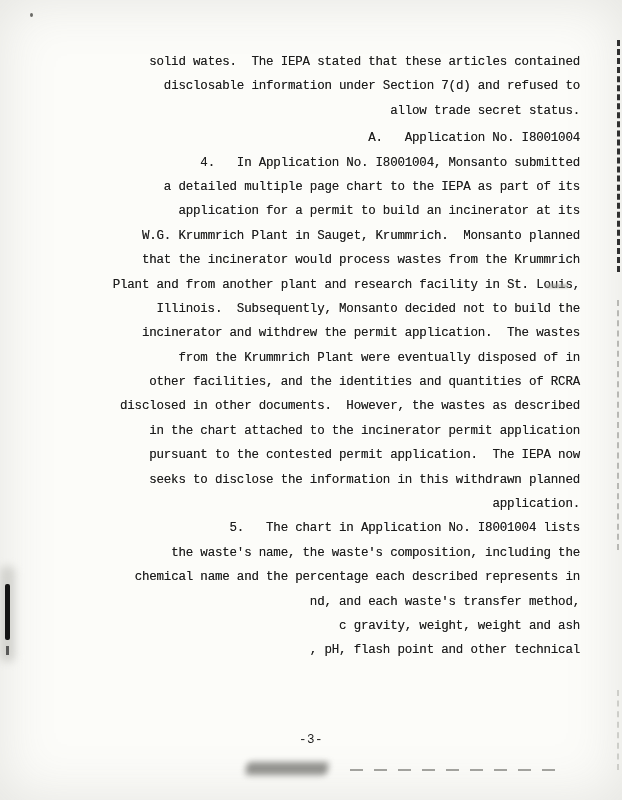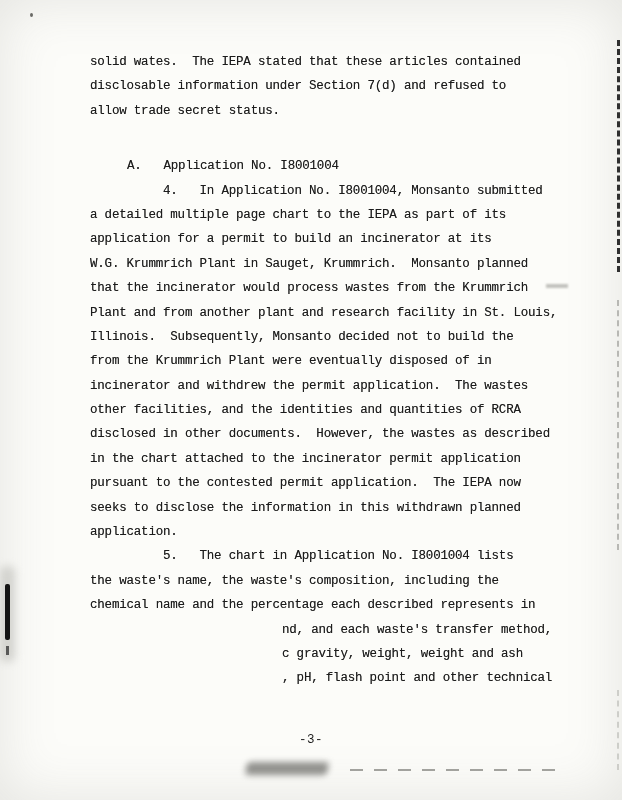--- a/index.html
+++ b/index.html
@@ -23,30 +23,31 @@
   }
   #doc-body {
     position: absolute;
     left: 90px;
     top: 50px;
     width: 490px;
     font-size: 12.5px;
     letter-spacing: -0.2px;
     color: #1c1c1c;
     text-shadow: 0 0 0.5px rgba(20,20,20,0.55);
+    text-align: right;
   }
   .line {
     height: 24.4px;
     line-height: 24.4px;
     white-space: pre;
   }
   .indent-1 { padding-left: 37px; }
   .indent-2 { padding-left: 73px; }
   .indent-3 { padding-left: 192px; }
-  .space-before { margin-top: 31px; }
+  .space-before { margin-top: 3px; }
   #page-number {
     position: absolute;
     top: 733px;
     left: 0;
     width: 622px;
     text-align: center;
     font-size: 12.5px;
     color: #1c1c1c;
     letter-spacing: 0.5px;
     font-family: "Liberation Mono", "DejaVu Sans Mono", monospace;
@@ -119,22 +120,22 @@
     <div class="line indent-0">disclosable information under Section 7(d) and refused to</div>
     <div class="line indent-0">allow trade secret status.</div>
     <div class="line indent-1 space-before">A.   Application No. I8001004</div>
     <div class="line indent-2">4.   In Application No. I8001004, Monsanto submitted</div>
     <div class="line indent-0">a detailed multiple page chart to the IEPA as part of its</div>
     <div class="line indent-0">application for a permit to build an incinerator at its</div>
     <div class="line indent-0">W.G. Krummrich Plant in Sauget, Krummrich.  Monsanto planned</div>
     <div class="line indent-0">that the incinerator would process wastes from the Krummrich</div>
     <div class="line indent-0">Plant and from another plant and research facility in St. Louis,</div>
     <div class="line indent-0">Illinois.  Subsequently, Monsanto decided not to build the</div>
+    <div class="line indent-0">incinerator and withdrew the permit application.  The wastes</div>
     <div class="line indent-0">from the Krummrich Plant were eventually disposed of in</div>
-    <div class="line indent-0">incinerator and withdrew the permit application.  The wastes</div>
     <div class="line indent-0">other facilities, and the identities and quantities of RCRA</div>
     <div class="line indent-0">disclosed in other documents.  However, the wastes as described</div>
     <div class="line indent-0">in the chart attached to the incinerator permit application</div>
     <div class="line indent-0">pursuant to the contested permit application.  The IEPA now</div>
     <div class="line indent-0">seeks to disclose the information in this withdrawn planned</div>
     <div class="line indent-0">application.</div>
     <div class="line indent-2">5.   The chart in Application No. I8001004 lists</div>
     <div class="line indent-0">the waste's name, the waste's composition, including the</div>
     <div class="line indent-0">chemical name and the percentage each described represents in</div>
     <div class="line indent-3">nd, and each waste's transfer method,</div>

